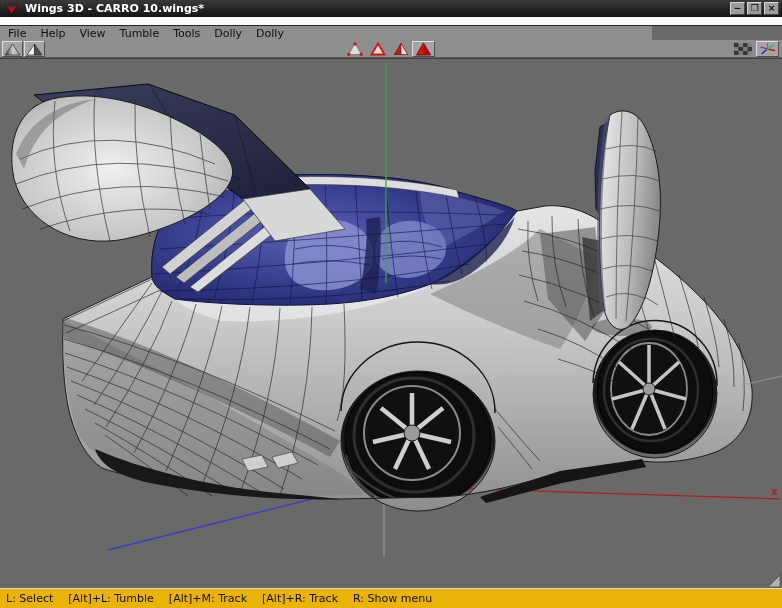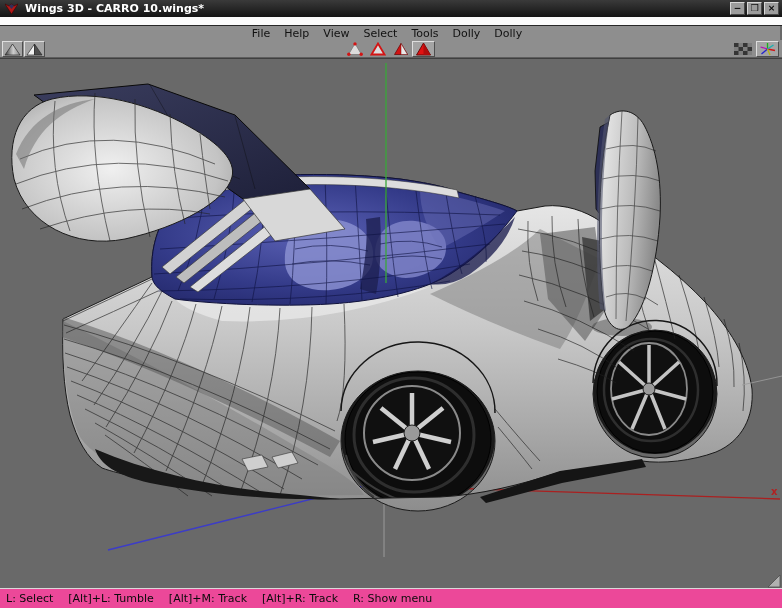--- a/index.html
+++ b/index.html
@@ -11,35 +11,35 @@
   .title-icon{width:13px;height:12px;margin-left:5px;flex:0 0 auto;}
   .title-text{color:#fff;font-size:11px;font-weight:bold;margin-left:7px;white-space:nowrap;}
   .win-buttons{margin-left:auto;margin-right:3px;display:flex;gap:2px;}
   .win-btn{width:15px;height:13px;background:#9c9c9c;border:1px solid;
     border-color:#d8d8d8 #474747 #474747 #d8d8d8;color:#0a0a0a;font-size:9px;
     line-height:11px;text-align:center;font-weight:bold;box-sizing:border-box;cursor:default;}
   
   .whitestrip{position:absolute;top:17px;left:0;width:782px;height:9px;background:#fbfbfb;
     border-bottom:1px solid #262626;box-sizing:border-box;}
   
-  .menubar{position:absolute;top:26px;left:0;width:780px;height:14px;background:#8e8e8e;
-    display:flex;align-items:center;padding-left:8px;box-sizing:border-box;justify-content:center;}
+  .menubar{position:absolute;top:26px;left:0;width:652px;height:14px;background:#8e8e8e;
+    display:flex;align-items:center;padding-left:8px;box-sizing:border-box;}
   .menu-item{font-size:11px;color:#111;margin-right:14px;white-space:nowrap;}
   
   .toolbar{position:absolute;top:40px;left:0;width:782px;height:18px;background:#8e8e8e;
     border-bottom:1px solid #5e5e5e;box-sizing:border-box;}
   .tb-btn{position:absolute;top:1px;height:16px;display:flex;align-items:center;
     justify-content:center;box-sizing:border-box;}
   .raised{border:1px solid;border-color:#dedede #4e4e4e #4e4e4e #dedede;background:#a4a4a4;}
   
   .viewport{position:absolute;top:58px;left:0;width:782px;height:530px;background:#696969;
     border-top:1px solid #3f3f3f;box-sizing:border-box;}
   .viewport svg{display:block;}
   
-  .statusbar{position:absolute;top:588px;left:0;width:782px;height:20px;background:#ec4899;
+  .statusbar{position:absolute;top:588px;left:0;width:782px;height:20px;background:#eab308;
     border-top:1px solid #d9d9d9;box-sizing:border-box;display:flex;align-items:center;
     padding-left:6px;}
   .status-seg{font-size:11px;color:#0c0c0c;margin-right:15px;white-space:nowrap;}
 </style>
 </head>
 <body>
 
 <div id="app">
 
   <div class="titlebar">
@@ -54,21 +54,21 @@
       <div class="win-btn">×</div>
     </div>
   </div>
 
   <div class="whitestrip"></div>
 
   <div class="menubar">
     <span class="menu-item">File</span>
     <span class="menu-item">Help</span>
     <span class="menu-item">View</span>
-    <span class="menu-item">Select</span>
+    <span class="menu-item">Tumble</span>
     <span class="menu-item">Tools</span>
     <span class="menu-item">Dolly</span>
     <span class="menu-item">Dolly</span>
   </div>
 
   <div class="toolbar">
     <div class="tb-btn raised" style="left:2px;width:21px;">
       <svg width="17" height="13" viewBox="0 0 17 13">
         <defs>
             <linearGradient id="pyr1" x1="0" y1="0" x2="1" y2="0">

